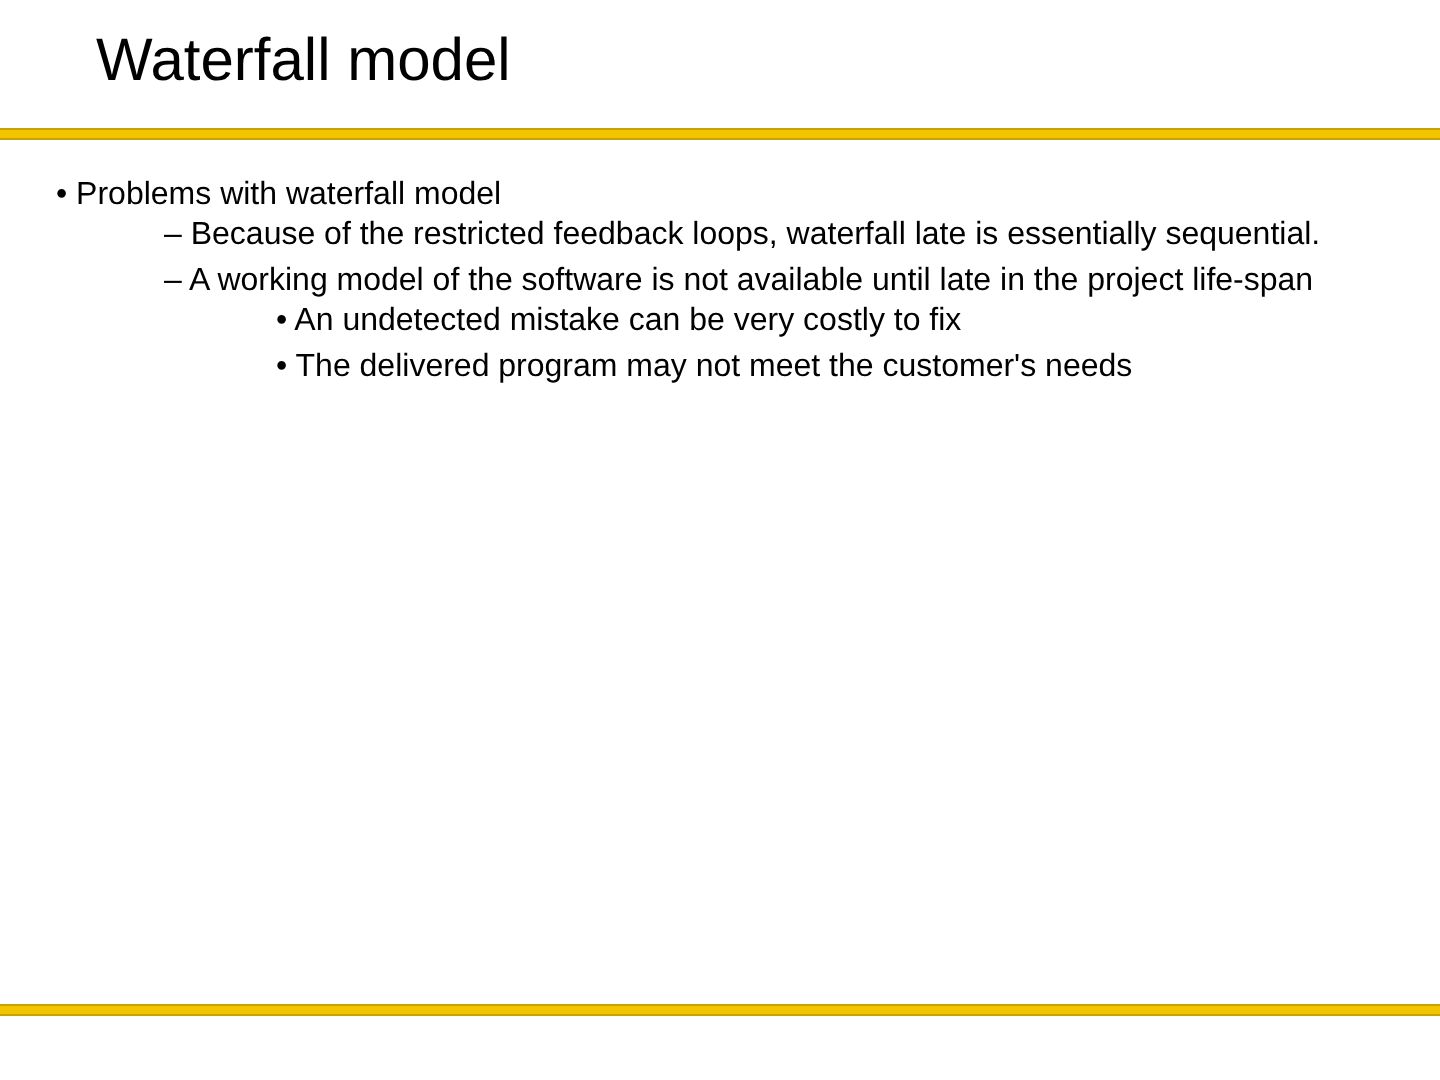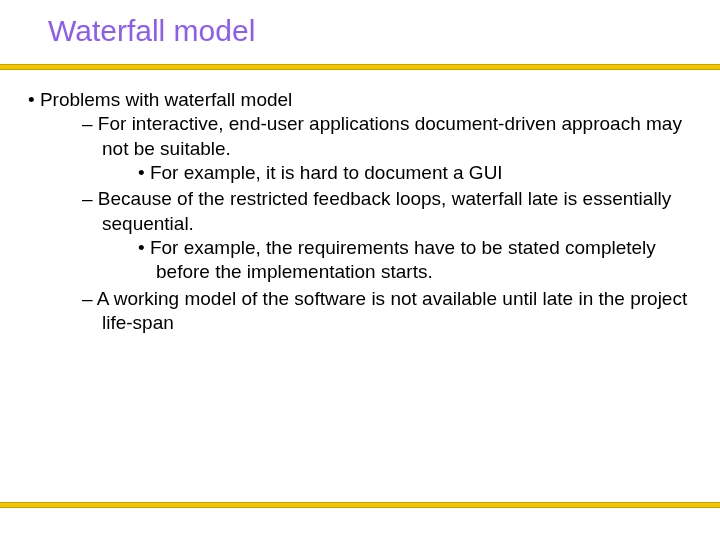--- a/index.html
+++ b/index.html
@@ -17,21 +17,21 @@
     width: 720px;
     height: 540px;
     box-sizing: border-box;
   }
   .title {
     position: absolute;
     top: 14px;
     left: 48px;
     font-size: 30px;
     font-weight: 400;
-    color: #8b5cf6;
+    color: #000000;
   }
   .rule-top {
     position: absolute;
     top: 64px;
     left: 0;
     width: 720px;
     height: 6px;
     background: #f2c500;
     border-top: 1px solid #c7a200;
     border-bottom: 1px solid #c7a200;
@@ -46,21 +46,21 @@
     background: #f2c500;
     border-top: 1px solid #c7a200;
     border-bottom: 1px solid #c7a200;
     box-sizing: border-box;
   }
   .body {
     position: absolute;
     top: 88px;
     left: 28px;
     right: 28px;
-    font-size: 19px;
+    font-size: 16px;
     line-height: 1.28;
   }
   ul { list-style: none; margin: 0; padding: 0; }
   li { margin: 0 0 2px 0; }
   .lvl0 > li { padding-left: 18px; text-indent: -18px; }
   .lvl0 > li::before { content: "•  "; }
   .lvl1 { margin-left: 36px; }
   .lvl1 > li { padding-left: 20px; text-indent: -20px; }
   .lvl1 > li::before { content: "–  "; }
   .lvl2 { margin-left: 36px; }
@@ -74,37 +74,34 @@
 
   <div class="title">Waterfall model</div>
   <div class="rule-top"></div>
 
   <div class="body">
     <ul class="lvl0">
       <li>
         <span>Problems with waterfall model</span>
         <ul class="lvl1">
           <li>
-            <span>For interactive, end-user applications document-driven approach may not be suitable.</span>
-            <ul class="lvl2">
-              <li>
-                <span>For example, it is hard to document a GUI</span>
-              </li>
-            </ul>
-          </li>
-          <li>
             <span>Because of the restricted feedback loops, waterfall late is essentially sequential.</span>
             <ul class="lvl2">
-              <li>
-                <span>For example, the requirements have to be stated completely before the implementation starts.</span>
-              </li>
             </ul>
           </li>
           <li>
             <span>A working model of the software is not available until late in the project life-span</span>
+            <ul class="lvl2">
+              <li>
+                <span>An undetected mistake can be very costly to fix</span>
+              </li>
+              <li>
+                <span>The delivered program may not meet the customer's needs</span>
+              </li>
+            </ul>
           </li>
         </ul>
       </li>
     </ul>
   </div>
 
   <div class="rule-bottom"></div>
 </div>
 
 </body></html>

